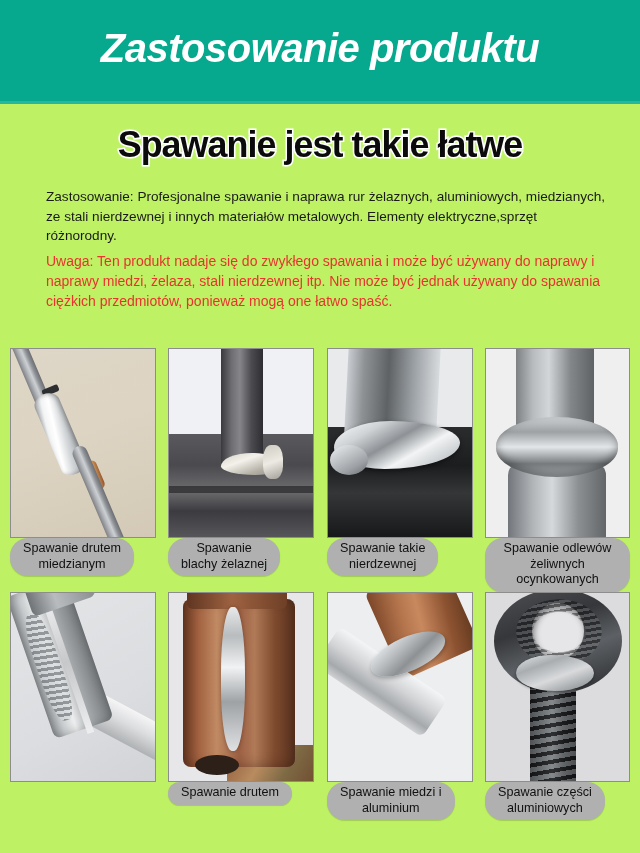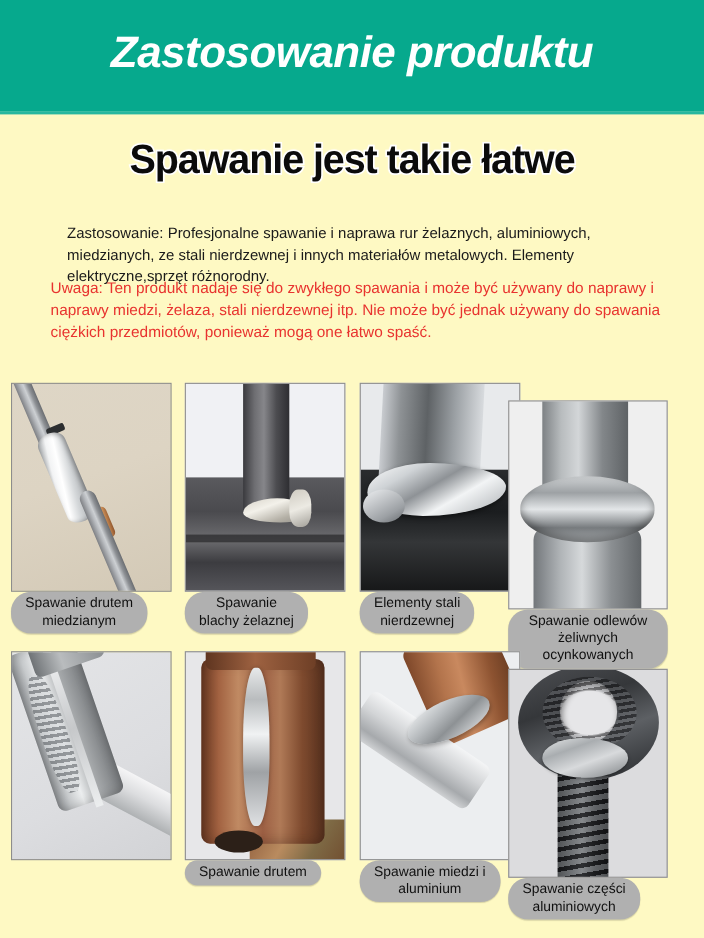--- a/index.html
+++ b/index.html
@@ -11,21 +11,21 @@
     width: 640px;
     height: 853px;
     background: #ffffff;
     font-family: "Liberation Sans", sans-serif;
     overflow: hidden;
   }
   .page {
     position: relative;
     width: 640px;
     height: 853px;
-    background: #fef9c3;
+    background: #bef264;
   }
 
   
   .header-band {
     position: absolute;
     left: 0;
     top: 0;
     width: 640px;
     height: 101px;
     background: #06a98d;
@@ -77,21 +77,21 @@
   }
 
   
   .desc-block {
     position: absolute;
     left: 46px;
     top: 187px;
     width: 560px;
   }
   .desc-text {
-    margin: 15px;
+    margin: 0;
     font-family: "Liberation Sans", sans-serif;
     font-size: 13.6px;
     line-height: 19.5px;
     color: #1a1a1a;
   }
   .warn-block {
     position: absolute;
     left: 46px;
     top: 252px;
     width: 562px;
@@ -114,21 +114,21 @@
   .grid-row2 { top: 592px; }
 
   .cell {
     position: absolute;
     top: 0;
     width: 146px;
   }
   .cell-0 { left: 10px; }
   .cell-1 { left: 168px; }
   .cell-2 { left: 327px; }
-  .cell-3 { left: 462px; width: 145px; margin-top: 16px; }
+  .cell-3 { left: 485px; width: 145px; }
 
   .photo {
     position: relative;
     width: 100%;
     height: 190px;
     border: 1px solid #8d8d8d;
     box-sizing: border-box;
     overflow: hidden;
     background: #e9e9ec;
   }
@@ -431,21 +431,21 @@
     </div>
 
     <div class="cell cell-2">
       <div class="photo p-stainless">
         <div class="dark"></div>
         <div class="sbar"></div>
         <div class="wbead"></div>
         <div class="wbead2"></div>
       </div>
       <div class="caption">
-        <span class="caption-pill">Elementy stali
+        <span class="caption-pill">Spawanie takie
 nierdzewnej</span>
       </div>
     </div>
 
     <div class="cell cell-3">
       <div class="photo p-galv">
         <div class="base"></div>
         <div class="pipe"></div>
         <div class="ring"></div>
       </div>

